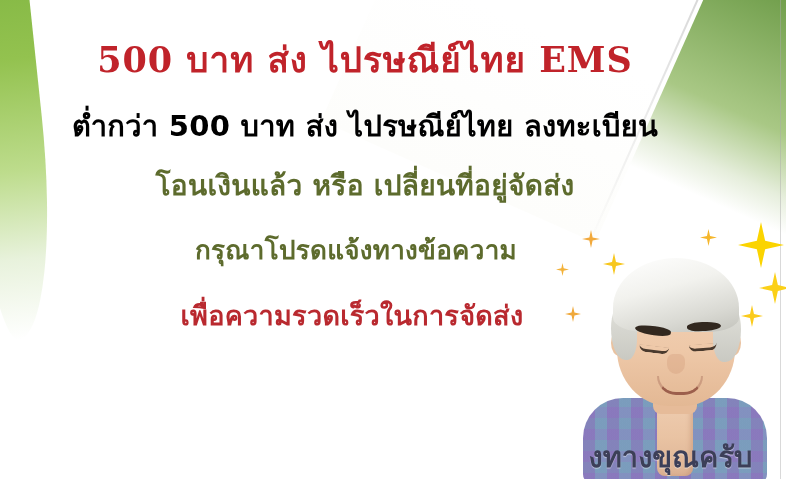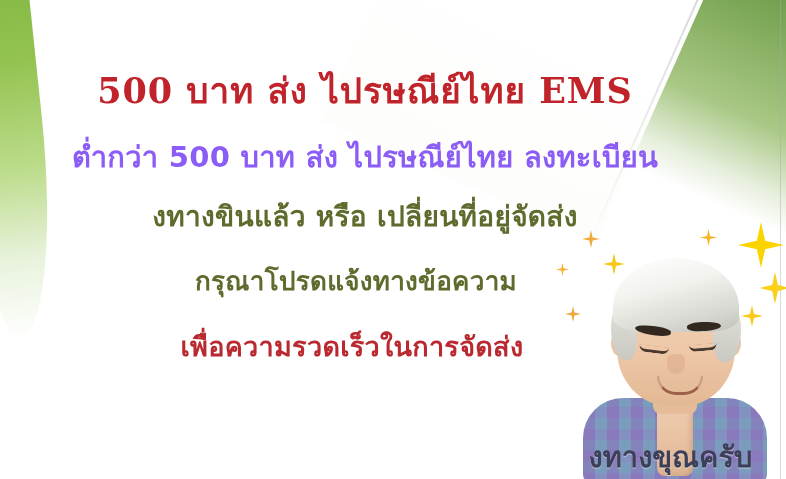--- a/index.html
+++ b/index.html
@@ -71,21 +71,21 @@
     background: rgba(170,170,170,0.45);
     pointer-events: none;
   }
 
   
   .text-stack {
     position: absolute;
     top: 0;
     left: 0;
     width: 730px;
-    padding-top: 47px;
+    padding-top: 16px;
     text-align: center;
     pointer-events: none;
   }
   .line {
     font-weight: 700;
     letter-spacing: 0.3px;
     white-space: nowrap;
     text-shadow: 0 0 1px rgba(255,255,255,0.6);
   }
   .line-1 {
@@ -305,22 +305,22 @@
 <div id="canvas">
 
   <div class="band-right"></div>
   <div class="band-right-inner"></div>
   <div class="band-right-hair"></div>
   <div class="band-left"></div>
   <div class="edge-line-right"></div>
 
   <div class="text-stack">
     <div class="line line-1" style="color: rgb(192, 35, 42);">500 บาท ส่ง ไปรษณีย์ไทย EMS</div>
-    <div class="line line-2" style="color: #8b5cf6;">ต่ำกว่า 500 บาท ส่ง ไปรษณีย์ไทย ลงทะเบียน</div>
-    <div class="line line-3" style="color: rgb(93, 107, 45);">งทางขินแล้ว หรือ เปลี่ยนที่อยู่จัดส่ง</div>
+    <div class="line line-2" style="color: #000000;">ต่ำกว่า 500 บาท ส่ง ไปรษณีย์ไทย ลงทะเบียน</div>
+    <div class="line line-3" style="color: rgb(93, 107, 45);">โอนเงินแล้ว หรือ เปลี่ยนที่อยู่จัดส่ง</div>
     <div class="line line-4" style="color: rgb(93, 107, 45);">กรุณาโปรดแจ้งทางข้อความ</div>
     <div class="line line-5" style="color: rgb(185, 41, 47);">เพื่อความรวดเร็วในการจัดส่ง</div>
   </div>
 
   <div id="sparkle-layer">
       <div class="spark" style="left: 582px; top: 230px; width: 18px; height: 18px; color: rgb(242, 169, 59);">
         <i></i>
       </div>
       <div class="spark" style="left: 603px; top: 253px; width: 22px; height: 22px; color: rgb(247, 199, 30);">
         <i></i>

